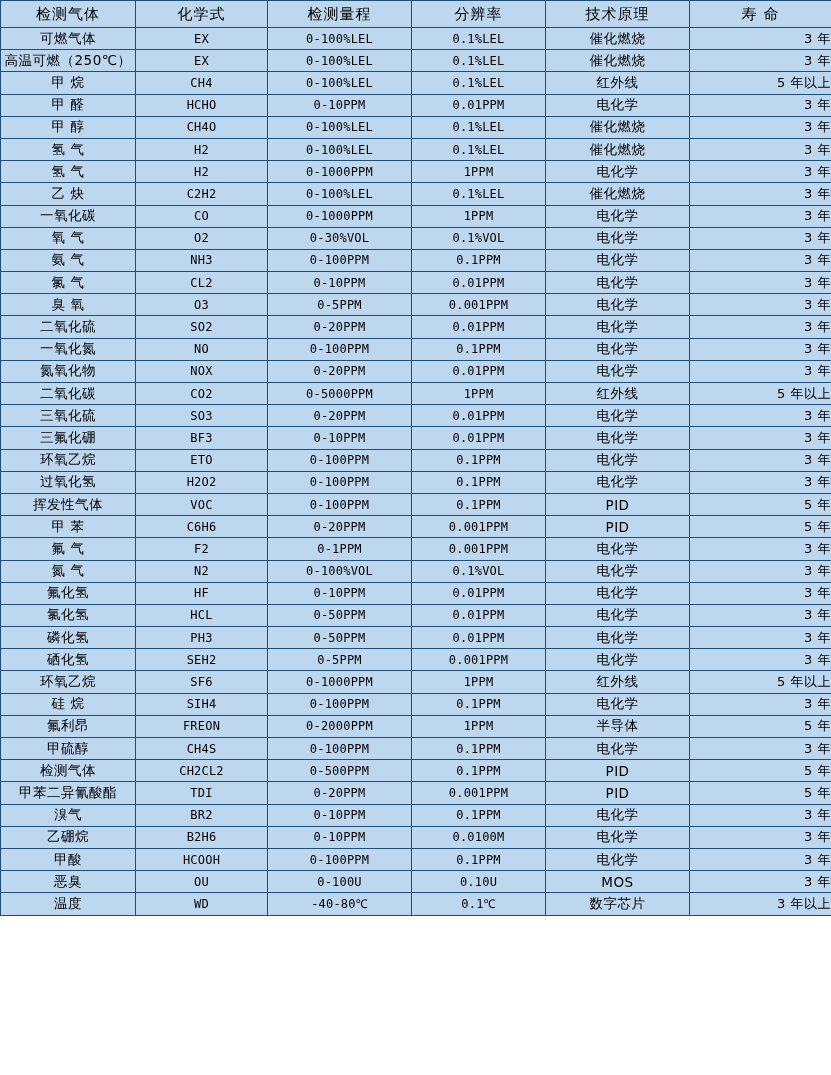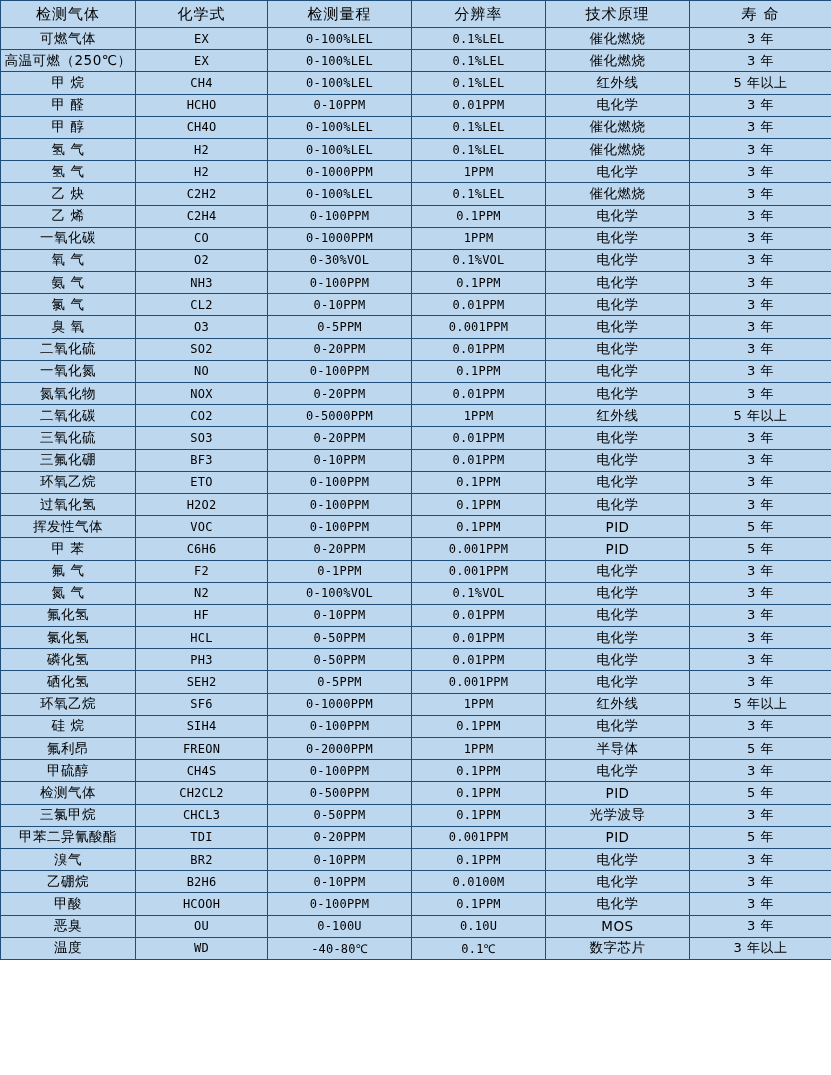--- a/index.html
+++ b/index.html
@@ -57,20 +57,21 @@
     font-size: 13.5px;
     letter-spacing: 0.5px;
   }
   table.gas-table tbody td.mono {
     font-family: "DejaVu Sans Mono", monospace;
     font-size: 12px;
     letter-spacing: 0.2px;
   }
   table.gas-table tbody td.life {
     letter-spacing: 0.5px;
+    text-align: right;
   }
 </style>
 </head>
 <body>
 
 <div id="sheet">
   <table class="gas-table">
     <colgroup>
       <col class="c0">
         <col class="c1">
@@ -148,28 +149,20 @@
         </tr>
         <tr>
           <td class="name">乙 炔</td>
           <td class="mono">C2H2</td>
           <td class="mono">0-100%LEL</td>
           <td class="mono">0.1%LEL</td>
           <td class="name">催化燃烧</td>
           <td class="life">3 年</td>
         </tr>
         <tr>
-          <td class="name">乙 烯</td>
-          <td class="mono">C2H4</td>
-          <td class="mono">0-100PPM</td>
-          <td class="mono">0.1PPM</td>
-          <td class="name">电化学</td>
-          <td class="life">3 年</td>
-        </tr>
-        <tr>
           <td class="name">一氧化碳</td>
           <td class="mono">CO</td>
           <td class="mono">0-1000PPM</td>
           <td class="mono">1PPM</td>
           <td class="name">电化学</td>
           <td class="life">3 年</td>
         </tr>
         <tr>
           <td class="name">氧 气</td>
           <td class="mono">O2</td>
@@ -364,28 +357,20 @@
         </tr>
         <tr>
           <td class="name">检测气体</td>
           <td class="mono">CH2CL2</td>
           <td class="mono">0-500PPM</td>
           <td class="mono">0.1PPM</td>
           <td class="name">PID</td>
           <td class="life">5 年</td>
         </tr>
         <tr>
-          <td class="name">三氯甲烷</td>
-          <td class="mono">CHCL3</td>
-          <td class="mono">0-50PPM</td>
-          <td class="mono">0.1PPM</td>
-          <td class="name">光学波导</td>
-          <td class="life">3 年</td>
-        </tr>
-        <tr>
           <td class="name">甲苯二异氰酸酯</td>
           <td class="mono">TDI</td>
           <td class="mono">0-20PPM</td>
           <td class="mono">0.001PPM</td>
           <td class="name">PID</td>
           <td class="life">5 年</td>
         </tr>
         <tr>
           <td class="name">溴气</td>
           <td class="mono">BR2</td>

